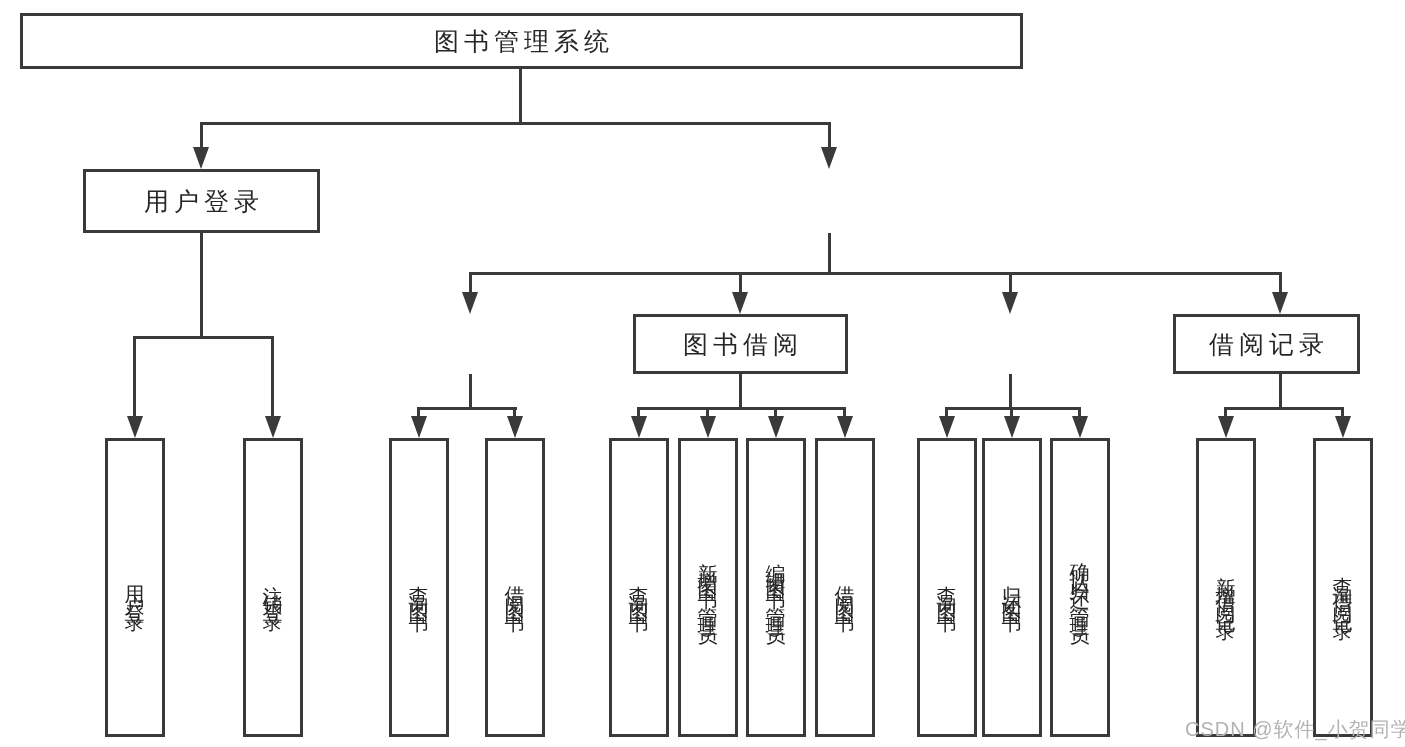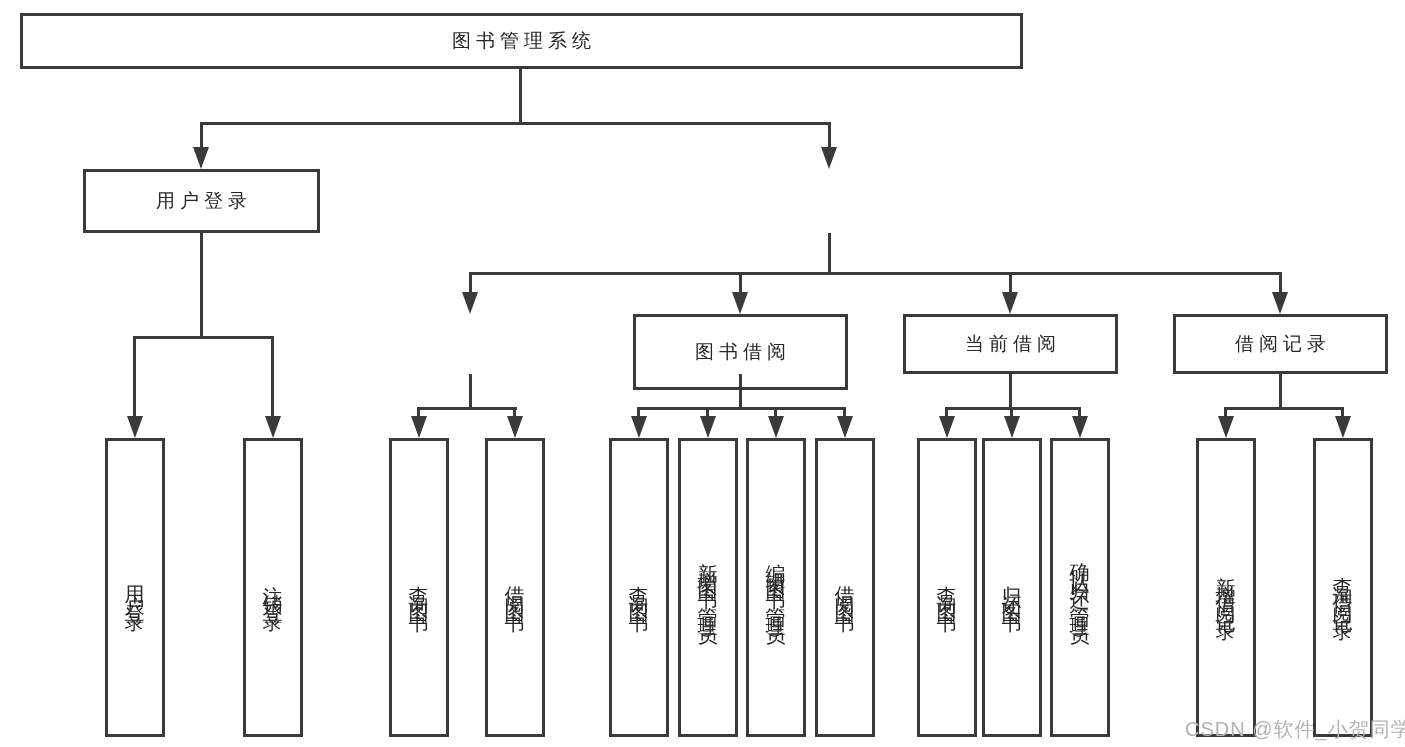--- a/index.html
+++ b/index.html
@@ -10,21 +10,21 @@
   }
   html,body{margin:0;padding:0;background:var(--bg);}
   .canvas{
     position:relative;width:1405px;height:747px;background:var(--bg);
     font-family:"Liberation Sans","DejaVu Sans",sans-serif;overflow:hidden;
   }
   .box{
     position:absolute;background:#fff;border:3px solid var(--line);
     box-sizing:border-box;display:flex;align-items:center;justify-content:center;
   }
-  .h-label{font-size:19px;letter-spacing:5px;color:var(--text);white-space:nowrap;text-indent:5px;}
+  .h-label{font-size:25px;letter-spacing:5px;color:var(--text);white-space:nowrap;text-indent:5px;}
   .v-label{
     writing-mode:vertical-rl;text-orientation:mixed;
     font-size:20px;letter-spacing:9px;color:var(--text);line-height:1;
   }
   .vl{position:absolute;width:3px;background:var(--line);}
   .hl{position:absolute;height:3px;background:var(--line);}
   .ar{
     position:absolute;width:0;height:0;
     border-left:8px solid transparent;border-right:8px solid transparent;
     border-top:22px solid var(--line);
@@ -40,27 +40,24 @@
 <div class="canvas">
 
   <div class="box" style="left:20px;top:13px;width:1003px;height:56px">
     <span class="h-label">图书管理系统</span>
   </div>
 
   <div class="box" style="left:83px;top:169px;width:237px;height:64px">
     <span class="h-label">用户登录</span>
   </div>
 
-  <div class="box" style="left:633px;top:314px;width:215px;height:76px">
+  <div class="box" style="left:633px;top:314px;width:215px;height:60px">
     <span class="h-label">图书借阅</span>
   </div>
-  <div class="box" style="left:903px;top:314px;width:215px;height:60px">
-    <span class="h-label">当前借阅</span>
-  </div>
-  <div class="box" style="left:1173px;top:314px;width:215px;height:60px">
+  <div class="box" style="left:1173px;top:314px;width:187px;height:60px">
     <span class="h-label">借阅记录</span>
   </div>
 
   <div class="box" style="left:105px;top:438px;width:60px;height:299px">
     <span class="v-label">用户登录</span>
   </div>
   <div class="box" style="left:243px;top:438px;width:60px;height:299px">
     <span class="v-label">注销登录</span>
   </div>
   <div class="box" style="left:389px;top:438px;width:60px;height:299px">

